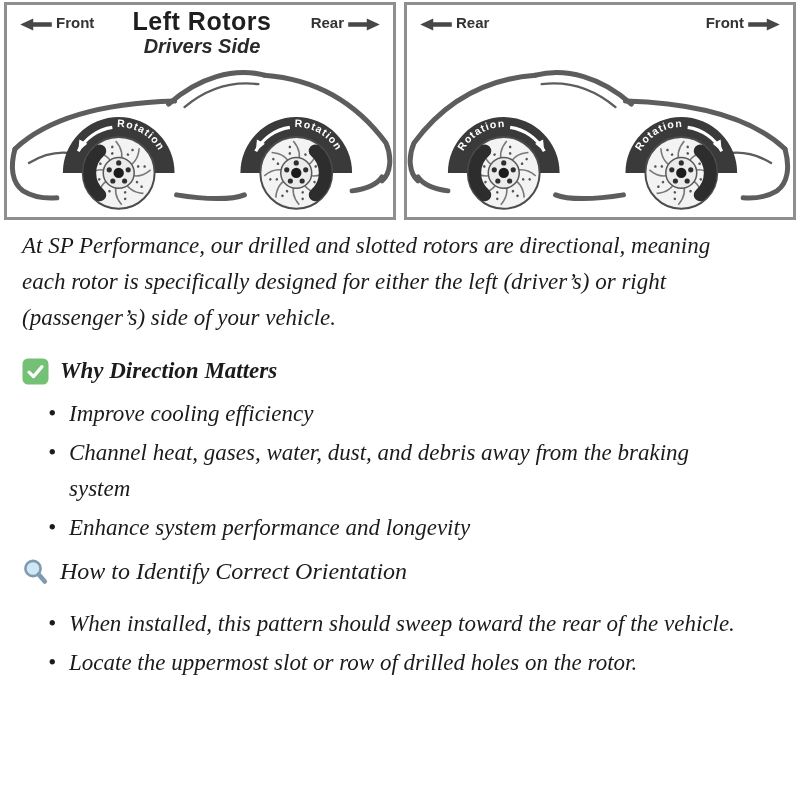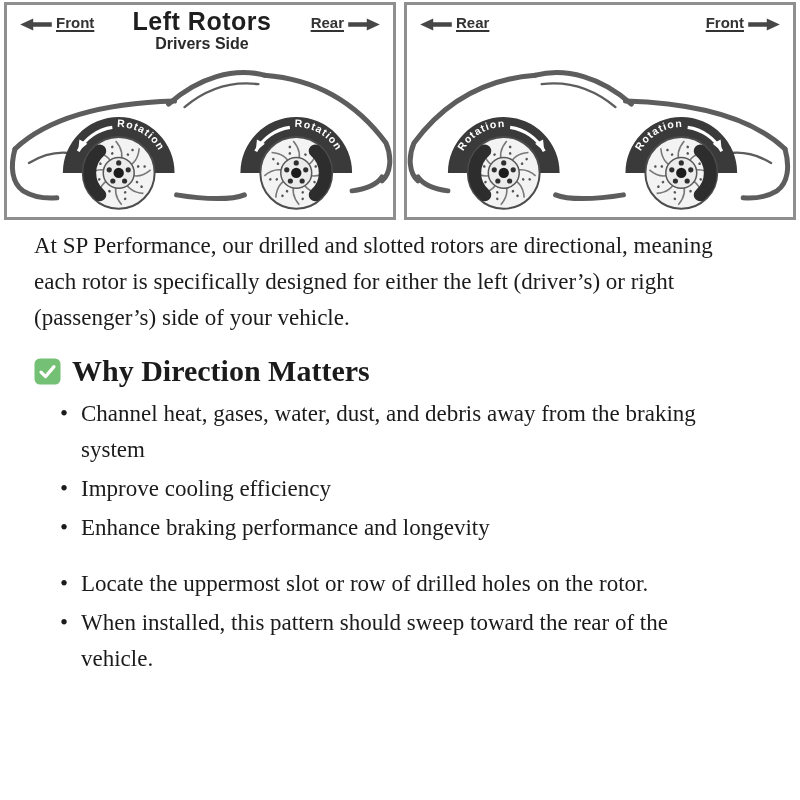--- a/index.html
+++ b/index.html
@@ -12,43 +12,43 @@
   }
   html,body{margin:0;padding:0;background:#ffffff;}
   body{width:800px;height:800px;overflow:hidden;font-family:"Liberation Serif",serif;color:var(--text-dark);}
 
   
   .diagram{display:flex;gap:8px;margin:2px 4px 0 4px;}
   .panel{flex:1;border:3px solid #8f8f8f;background:#fff;box-sizing:border-box;}
   .panel-header{position:relative;height:46px;font-family:"Liberation Sans",sans-serif;}
   .panel-titles{position:absolute;left:4px;right:0;top:4px;text-align:center;line-height:1;}
   .panel-title{display:block;font-size:25px;font-weight:700;color:#1e1e1e;letter-spacing:.5px;}
-  .panel-subtitle{display:block;font-size:16px;font-weight:700;color:#2a2a2a;margin-top:2px;}
+  .panel-subtitle{display:block;font-size:20px;font-weight:700;font-style:italic;color:#2a2a2a;margin-top:2px;}
   .dir{position:absolute;top:9px;display:flex;align-items:center;gap:3px;
        font-size:15px;font-weight:700;color:#333;}
   .dir-left{left:12px;}
   .dir-right{right:12px;}
-  .dir .dir-text{text-decoration:underline;text-decoration-thickness:2px;text-underline-offset:2px;}
+  .dir .dir-text{text-decoration-thickness:2px;text-underline-offset:2px;}
   .dir svg{display:block;margin-top:4px;}
   .car-svg{display:block;width:100%;height:166px;}
 
   .body-line{fill:none;stroke:var(--line-gray);stroke-width:5;stroke-linecap:round;}
   .thin-line{fill:none;stroke:var(--line-gray);stroke-width:2.4;stroke-linecap:round;}
   .arch{fill:var(--arch-dark);}
   .caliper{fill:none;stroke:#2d2d2d;stroke-width:13;stroke-linecap:round;}
   .slot{fill:none;stroke:#787878;stroke-width:1.6;}
   .holes circle{fill:#555;}
   .rot-text{font-family:"Liberation Sans",sans-serif;font-size:10.5px;font-weight:700;
             fill:#ffffff;letter-spacing:1.1px;}
 
   
-  .content{padding:0 36px 0 34px;max-width:778px;box-sizing:border-box;}
+  .content{padding:0 36px 0 22px;max-width:778px;box-sizing:border-box;font-style:italic;}
   .intro{font-size:23px;line-height:36px;margin:8px 0 0 0;}
   .heading{display:flex;align-items:center;gap:11px;line-height:30px;}
-  .heading-why{margin:20px 0 0 0;font-size:30px;font-weight:700;}
+  .heading-why{margin:20px 0 0 0;font-size:23px;font-weight:700;}
   .heading-identify{margin:10px 0 0 0;font-size:24px;font-weight:400;}
   .heading .h-icon{flex:0 0 auto;display:inline-flex;}
   .lead{font-size:23px;line-height:36px;margin:14px 0 0 0;}
   ul.blist{list-style:none;margin:10px 0 0 0;padding:0 0 0 26px;}
   ul.blist-identify{margin-top:20px;}
   ul.blist li{position:relative;padding-left:21px;font-size:23px;line-height:36px;margin:0 0 3px 0;}
   ul.blist li::before{content:"\2022";position:absolute;left:0;top:0;font-size:23px;}
 </style>
 </head>
 <body>
@@ -194,24 +194,33 @@
       <svg width="27" height="27" viewBox="0 0 27 27">
         <rect x="0.5" y="0.5" width="26" height="26" rx="5.5" fill="var(--check-green)"></rect>
         <path d="M7 14.2 L11.5 18.6 L20 8.6" stroke="#ffffff" stroke-width="3.2" fill="none" stroke-linecap="round" stroke-linejoin="round"></path>
       </svg>
     </span>
     <span>Why Direction Matters</span>
   </h2>
 
 
   <ul class="blist">
+    <li>Improve cooling efficiency</li>
     <li>Channel heat, gases, water, dust, and debris away from the braking system</li>
-    <li>Improve cooling efficiency</li>
-    <li>Enhance braking performance and longevity</li>
+    <li>Enhance system performance and longevity</li>
   </ul>
 
+  <h2 class="heading heading-identify">
+    <span class="h-icon">
+      <svg width="27" height="27" viewBox="0 0 27 27">
+        <circle cx="11" cy="10.5" r="7.6" fill="var(--magnifier-blue)" stroke="var(--magnifier-rim)" stroke-width="2.6"></circle>
+        <line x1="16.8" y1="16.5" x2="22.8" y2="23.6" stroke="var(--magnifier-rim)" stroke-width="4.6" stroke-linecap="round"></line>
+      </svg>
+    </span>
+    <span>How to Identify Correct Orientation</span>
+  </h2>
 
   <ul class="blist blist-identify">
+    <li>When installed, this pattern should sweep toward the rear of the vehicle.</li>
     <li>Locate the uppermost slot or row of drilled holes on the rotor.</li>
-    <li>When installed, this pattern should sweep toward the rear of the vehicle.</li>
   </ul>
 
 </div>
 
 </body></html>

